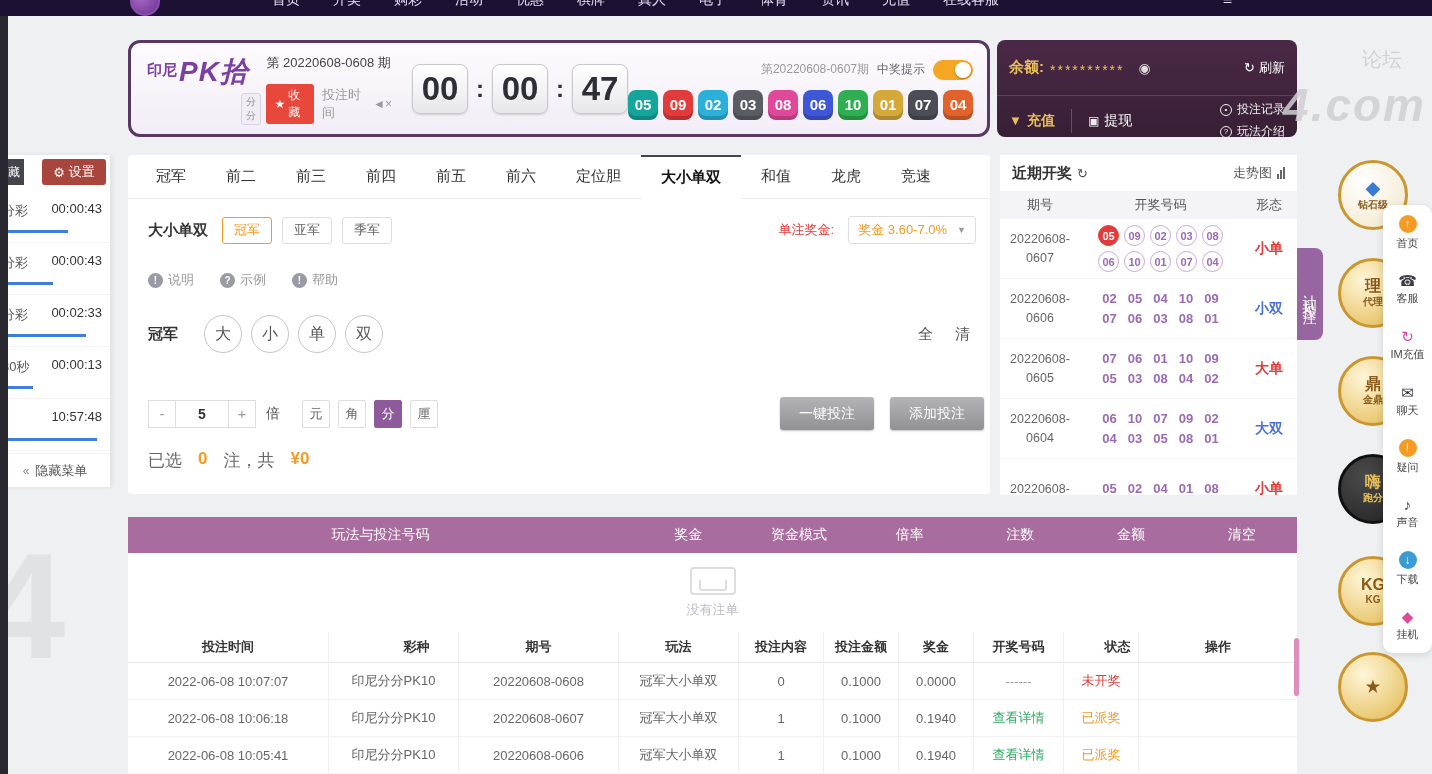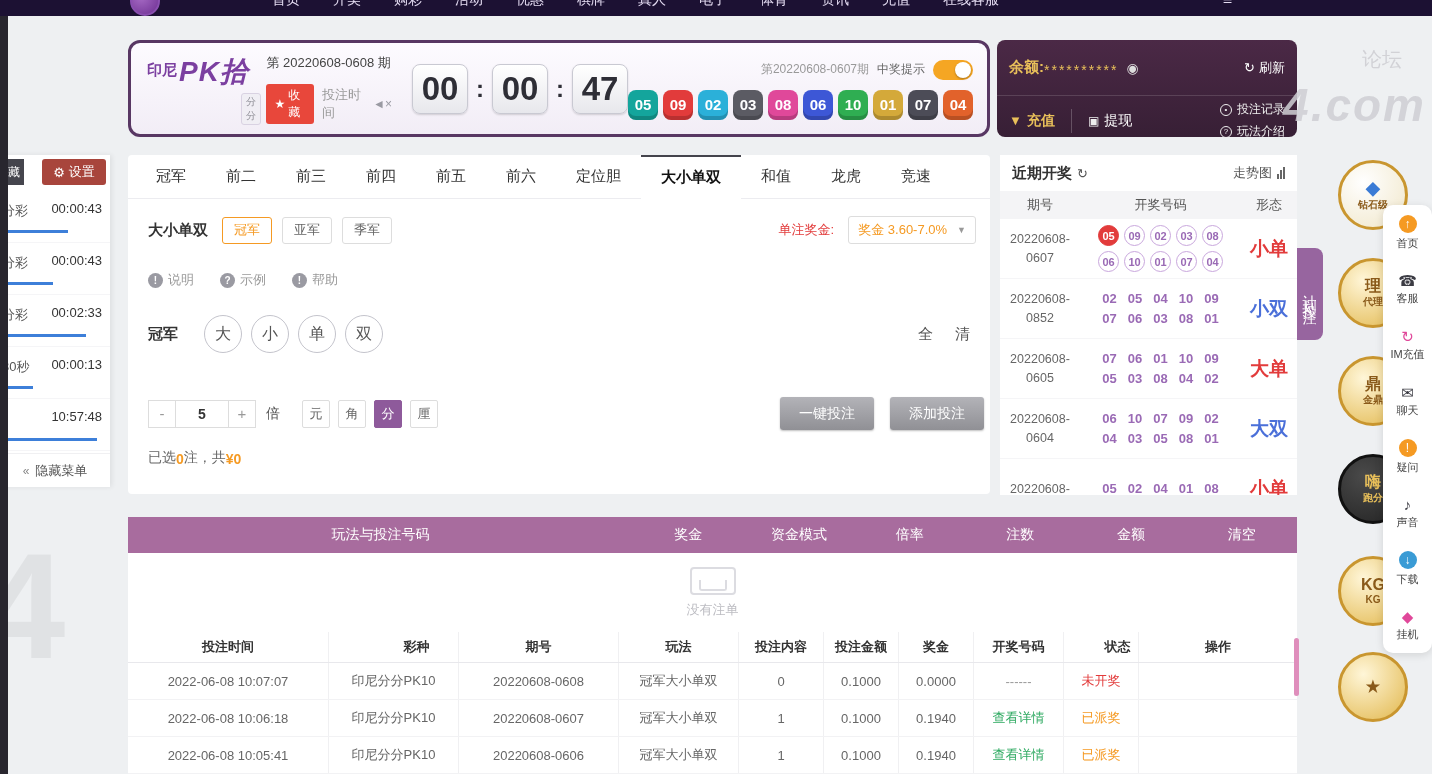--- a/index.html
+++ b/index.html
@@ -61,21 +61,21 @@
   .win-tip{color:#666;font-size:12px;}
   .toggle{width:40px;height:20px;border-radius:10px;background:#f5a623;position:relative;}
   .toggle .knob{position:absolute;right:2px;top:2px;width:16px;height:16px;border-radius:50%;background:#fff;box-shadow:0 1px 2px rgba(0,0,0,.3);}
   .balls-row{display:flex;gap:5px;}
   .hball{width:30px;height:30px;border-radius:8px;color:#fff;font-weight:bold;font-size:15px;display:flex;align-items:center;justify-content:center;
     box-shadow:inset 0 -4px rgba(0,0,0,.18);}
 
   
   .balance{position:absolute;left:997px;top:40px;width:300px;height:97px;border-radius:8px;z-index:2;
     background:linear-gradient(180deg,#4b2946,#371f35);color:#fff;}
-  .bal-top{height:56px;display:flex;align-items:center;padding:16px 12px;gap:0;border-bottom:1px solid rgba(255,255,255,.14);}
+  .bal-top{height:56px;display:flex;align-items:center;padding:16px 12px;gap:6px;border-bottom:1px solid rgba(255,255,255,.14);}
   .bal-label{color:#e9c05a;font-weight:bold;font-size:15px;}
   .bal-value{color:#e9c05a;font-size:14px;letter-spacing:2px;padding-top:5px;}
   .eye{margin-left:8px;color:#ddd;font-size:14px;}
   .refresh{margin-left:auto;display:flex;align-items:center;gap:4px;font-size:13px;color:#fff;}
   .bal-bottom{height:49px;display:flex;align-items:center;padding:0 12px;}
   .recharge{display:flex;align-items:center;gap:5px;color:#e9c05a;font-weight:bold;font-size:14px;}
   .funnel{color:#e9c05a;font-size:13px;}
   .vdiv{width:1px;height:24px;background:rgba(255,255,255,.22);margin:0 16px;}
   .withdraw{display:flex;align-items:center;gap:5px;color:#fff;font-size:14px;}
   .wd-icon{font-size:12px;color:#eee;}
@@ -118,21 +118,21 @@
   .step-btn{width:28px;height:28px;border:1px solid #ddd;background:#fff;color:#999;font-size:15px;display:flex;align-items:center;justify-content:center;cursor:pointer;}
   .step-val{width:52px;height:28px;border:1px solid #ddd;border-left:none;border-right:none;color:#333;font-weight:bold;font-size:14px;
     display:flex;align-items:center;justify-content:center;}
   .bei{color:#555;font-size:14px;margin:0 14px 0 10px;}
   .unit{width:28px;height:28px;border:1px solid #ddd;background:#fff;color:#666;font-size:13px;margin-left:8px;border-radius:2px;
     display:flex;align-items:center;justify-content:center;cursor:pointer;}
   .unit.active{background:#8e5a9b;border-color:#8e5a9b;color:#fff;}
   .prow4 .spacer{flex:1;}
   .gray-btn{width:94px;height:33px;border-radius:3px;background:linear-gradient(180deg,#b3b3b8,#909095);color:#fff;font-size:14px;
     display:flex;align-items:center;justify-content:center;cursor:pointer;box-shadow:0 1px 2px rgba(0,0,0,.25);margin-left:16px;}
-  .prow5{position:absolute;left:20px;top:250px;font-size:14px;color:#666;display:flex;align-items:flex-end;gap:0;}
+  .prow5{position:absolute;left:20px;top:250px;font-size:17px;color:#666;display:flex;align-items:flex-start;gap:16px;}
   .hot{color:#f59a23;font-weight:bold;}
 
   
   .recent{position:absolute;left:1000px;top:155px;width:297px;height:340px;background:#fff;z-index:2;}
   .recent-head{height:36px;display:flex;align-items:center;padding:0 12px;}
   .recent-title{font-weight:bold;font-size:15px;color:#333;display:flex;align-items:center;gap:5px;}
   .dice{color:#555;font-size:13px;font-weight:normal;}
   .trend{margin-left:auto;display:flex;align-items:center;gap:5px;color:#555;font-size:13px;cursor:pointer;}
   .mini-chart{display:inline-flex;align-items:flex-end;gap:1px;}
   .mini-chart i{display:block;width:2px;background:#666;}
@@ -143,21 +143,21 @@
   .recent-rows{height:276px;overflow:hidden;}
   .rrow{height:60px;display:flex;border-bottom:1px solid #f5f5f7;}
   .rrow .col-issue{width:80px;display:flex;flex-direction:column;align-items:center;justify-content:center;gap:5px;font-size:12.5px;color:#666;}
   .rrow .col-nums{flex:1;display:flex;flex-direction:column;justify-content:center;gap:5px;}
   .numline{display:flex;justify-content:center;gap:5px;}
   .numline.textline{gap:11px;}
   .rb{width:21px;height:21px;border-radius:50%;border:1px solid #c9a7dd;color:#9a6ab5;background:#fff;font-size:11px;font-weight:bold;
     display:flex;align-items:center;justify-content:center;}
   .rb.solid{background:#e23b3b;border-color:#e23b3b;color:#fff;}
   .ntext{font-size:13px;font-weight:bold;color:#9a6ab5;}
-  .rrow .col-shape{width:56px;display:flex;align-items:center;justify-content:center;font-size:19px;font-weight:bold;}
+  .rrow .col-shape{width:56px;display:flex;align-items:center;justify-content:center;font-size:14px;font-weight:bold;}
 
   .plan-tab{position:absolute;left:1297px;top:248px;width:26px;height:92px;background:#97659f;color:#fff;border-radius:0 8px 8px 0;
     writing-mode:vertical-rl;display:flex;align-items:center;justify-content:center;font-size:14px;letter-spacing:5px;z-index:3;cursor:pointer;}
 
   
   .slip-head{position:absolute;left:128px;top:517px;width:1169px;height:36px;background:#a86c9e;display:flex;align-items:center;z-index:2;}
   .slip-col{flex:1;text-align:center;color:#fff;font-size:14px;}
   .slip-col.wide{flex:none;width:505px;}
   .slip-empty{position:absolute;left:128px;top:553px;width:1169px;height:79px;background:#fff;display:flex;flex-direction:column;
     align-items:center;justify-content:center;gap:6px;z-index:2;}
@@ -458,21 +458,21 @@
               <span class="rb">01</span>
               <span class="rb">07</span>
               <span class="rb">04</span>
             </div>
           </div>
           <div class="col-shape" style="color: rgb(226, 59, 59);">小单</div>
         </div>
         <div class="rrow">
           <div class="col-issue">
             <span>20220608-</span>
-            <span>0852</span>
+            <span>0606</span>
           </div>
           <div class="col-nums">
             <div class="numline textline">
               <span class="ntext">02</span>
               <span class="ntext">05</span>
               <span class="ntext">04</span>
               <span class="ntext">10</span>
               <span class="ntext">09</span>
             </div>
             <div class="numline textline">

